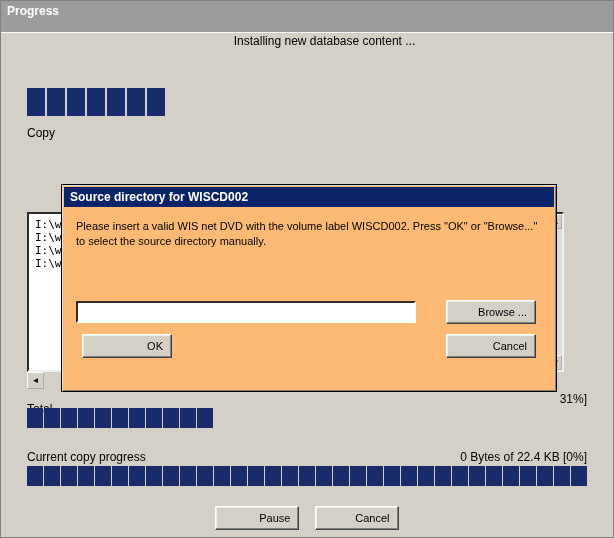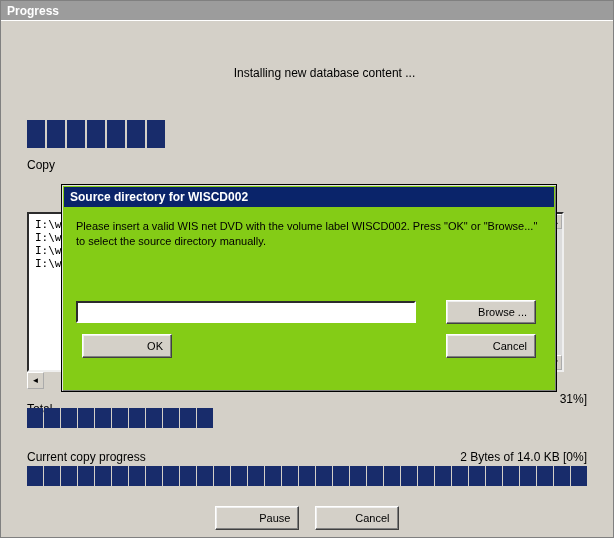--- a/index.html
+++ b/index.html
@@ -12,37 +12,37 @@
   }
   .window {
     width: 614px;
     height: 538px;
     background: #d4d0c8;
     border: 1px solid #808080;
     position: relative;
     margin: 0 0 0 0;
   }
   .titlebar {
-    height: 20px;
+    height: 32px;
     background: linear-gradient(#a9a9a9, #8c8c8c);
     background: #9c9c9c;
     color: #ffffff;
     font-weight: bold;
     font-size: 12px;
     padding: 3px 6px;
     border-bottom: 1px solid #ffffff;
   }
   .content {
     position: absolute;
     top: 21px; left: 0; right: 0; bottom: 0;
     padding: 0;
   }
   .status-heading {
     text-align: center;
-    margin-top: 44px;
+    margin-top: 12px;
     font-size: 12px;
     padding-left: 35px;
   }
   .progress-blocks {
     display: flex;
     gap: 2px;
     margin: 40px 0 0 26px;
     height: 28px;
   }
   .progress-blocks .blk {
@@ -169,21 +169,21 @@
     line-height: 22px;
     margin: 0 6px;
   }
   
   .dialog {
     position: absolute;
     left: 60px;
     top: 162px;
     width: 496px;
     height: 208px;
-    background: #84cc16;
+    background: #fdba74;
     border: 1px solid #000;
     box-shadow: inset 1px 1px 0 #dfdfdf, inset -1px -1px 0 #808080;
     z-index: 10;
   }
   .dialog-titlebar {
     margin: 2px;
     height: 20px;
     background: linear-gradient(to right, #0a246a, #3a6ea5);
     background: #0a246a;
     color: #fff;
@@ -274,21 +274,21 @@
         <div class="blk"></div>
         <div class="blk"></div>
         <div class="blk"></div>
         <div class="blk"></div>
         <div class="blk"></div>
         <div class="blk"></div>
         <div class="blk"></div>
       </div>
 
     <div class="row-label curr-row-label">Current copy progress</div>
-    <div class="row-right curr-row-right">2 Bytes of 14.0 KB [0%]</div>
+    <div class="row-right curr-row-right">0 Bytes of 22.4 KB [0%]</div>
     <div class="curr-bar" id="curr-bar">
         <div class="blk"></div>
         <div class="blk"></div>
         <div class="blk"></div>
         <div class="blk"></div>
         <div class="blk"></div>
         <div class="blk"></div>
         <div class="blk"></div>
         <div class="blk"></div>
         <div class="blk"></div>

